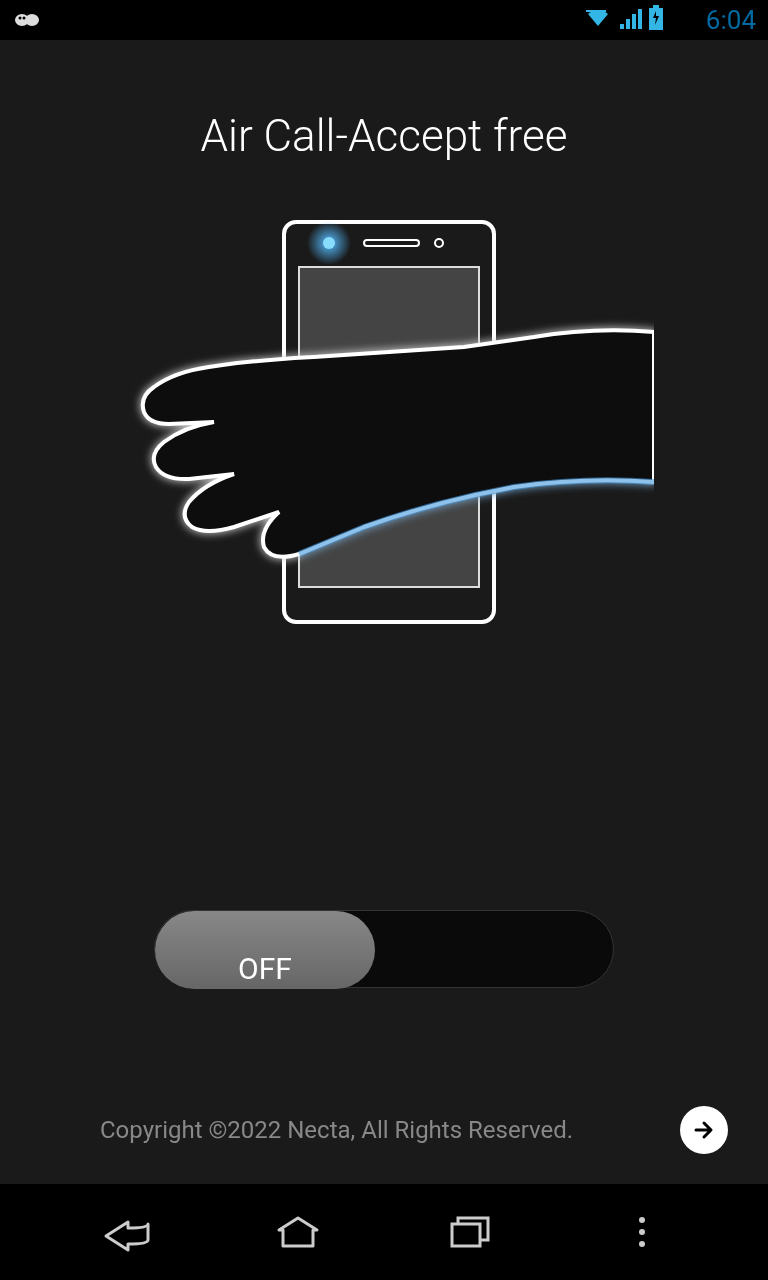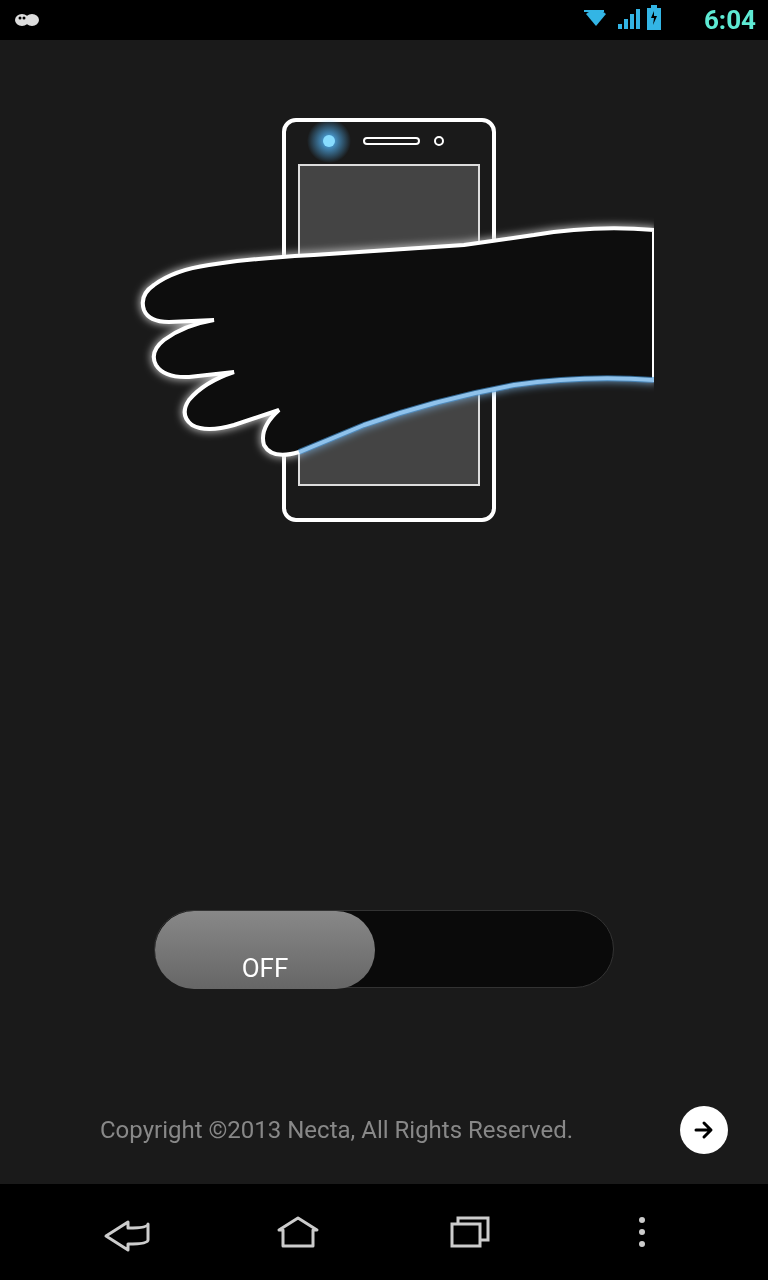--- a/index.html
+++ b/index.html
@@ -30,23 +30,23 @@
     .android-icon {
       width: 32px;
       height: 24px;
     }
     .status-right {
       display: flex;
       align-items: center;
       gap: 6px;
     }
     .status-time {
-      color: #5eead4;
+      color: #0369a1;
       font-size: 26px;
-      font-weight: 700;
+      font-weight: 400;
       margin-left: 36px;
     }
     .wifi-icon, .signal-icon, .battery-icon {
       display: inline-block;
     }
     .app-content {
       background: #1a1a1a;
       height: 1144px;
       position: relative;
       padding-top: 70px;
@@ -94,21 +94,21 @@
       width: 220px;
       height: 78px;
       background: linear-gradient(to bottom, #888, #666);
       border-radius: 50px;
       display: flex;
       align-items: center;
       justify-content: center;
     }
     .toggle-label {
       color: #fff;
-      font-size: 26px;
+      font-size: 30px;
       font-weight: 400;
       margin-top: 36px;
     }
     .footer {
       position: absolute;
       bottom: 30px;
       left: 0;
       right: 0;
       display: flex;
       align-items: center;
@@ -179,20 +179,21 @@
         <rect x="5" y="0" width="6" height="3" fill="#33b5e5"></rect>
         <rect x="1" y="3" width="14" height="22" fill="#33b5e5"></rect>
         <path d="M 8 6 L 5 13 L 8 13 L 7 20 L 11 11 L 8 11 Z" fill="#000"></path>
       </svg>
     </span>
     <span class="status-time">6:04</span>
   </div>
 </div>
 
 <div class="app-content">
+  <h1 class="app-title">Air Call-Accept free</h1>
 
   <div class="illustration">
     <svg width="540" height="420" viewBox="0 0 540 420">
       <defs>
         <radialGradient id="sensorGlow" cx="50%" cy="50%" r="50%">
           <stop offset="0%" stop-color="#55bbff" stop-opacity="1"></stop>
           <stop offset="100%" stop-color="#55bbff" stop-opacity="0"></stop>
         </radialGradient>
         <filter id="handGlow">
           <feGaussianBlur stdDeviation="4" result="blur"></feGaussianBlur>
@@ -247,21 +248,21 @@
 
   <div class="toggle-container">
     <div class="toggle-track">
       <div class="toggle-thumb">
         <span class="toggle-label">OFF</span>
       </div>
     </div>
   </div>
 
   <div class="footer">
-    <span class="copyright">Copyright ©2013 Necta, All Rights Reserved.</span>
+    <span class="copyright">Copyright ©2022 Necta, All Rights Reserved.</span>
     <div class="next-button">
       <svg width="28" height="28" viewBox="0 0 28 28">
         <path d="M 6 14 L 20 14 M 14 7 L 21 14 L 14 21" stroke="#000" stroke-width="3" fill="none" stroke-linecap="round" stroke-linejoin="round"></path>
       </svg>
     </div>
   </div>
 </div>
 
 <div class="nav-bar">
   <div class="nav-button">

